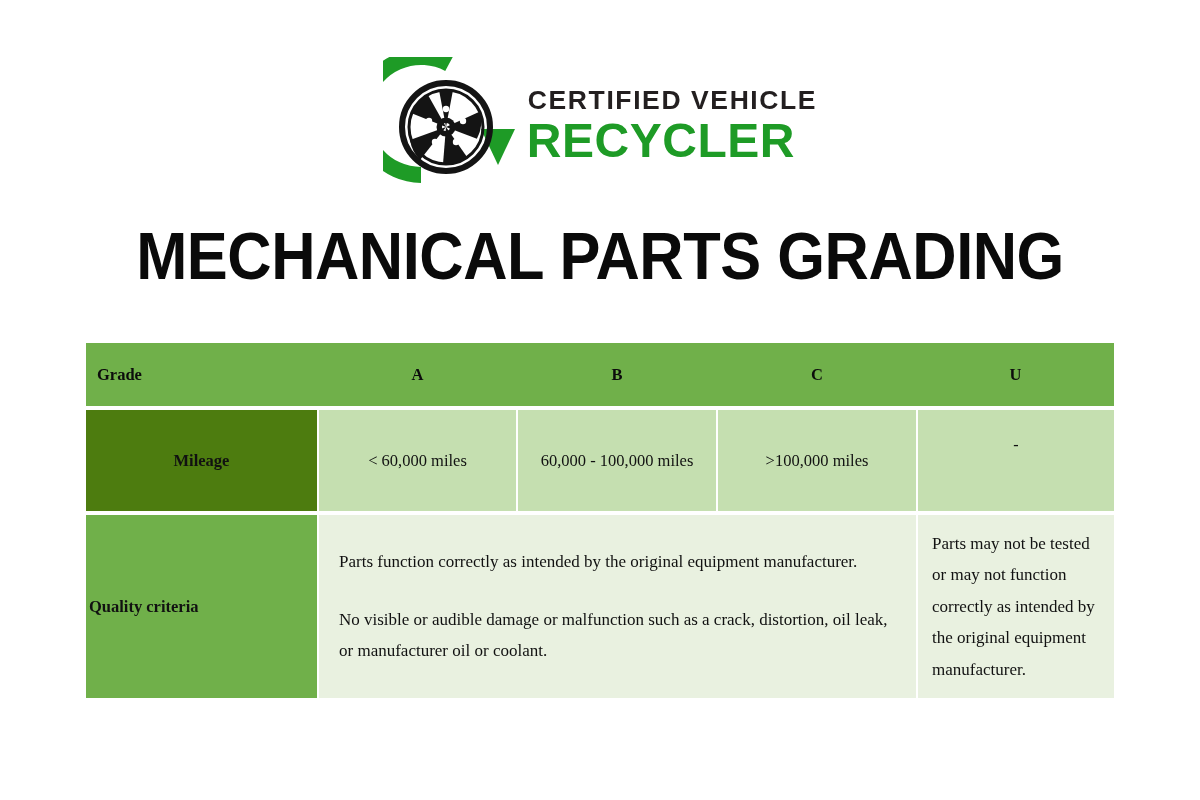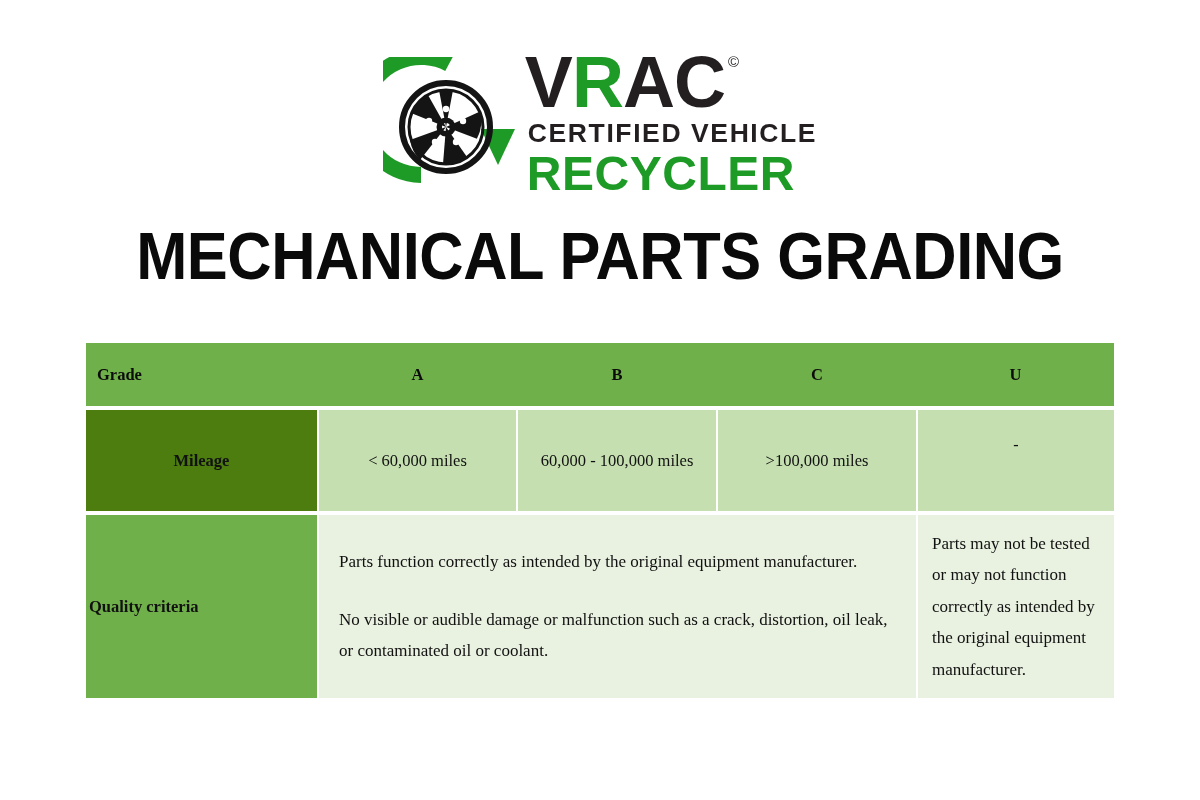--- a/index.html
+++ b/index.html
@@ -235,24 +235,20 @@
             <circle cx="63" cy="52" r="3.2"></circle>
             <circle cx="80" cy="64" r="3.2"></circle>
             <circle cx="73" cy="85" r="3.2"></circle>
             <circle cx="52" cy="85" r="3.2"></circle>
             <circle cx="46" cy="64" r="3.2"></circle>
           </g>
         </svg>
       </div>
 
       <div class="logo-text">
-        <div class="logo-word-row">
-          <span class="logo-vrac">V<span class="grn">R</span>AC</span>
-          <span class="logo-copy">©</span>
-        </div>
         <div class="logo-certified">CERTIFIED VEHICLE</div>
         <div class="logo-recycler">RECYCLER</div>
       </div>
 
     </div>
   </div>
 
   <div class="page-title">MECHANICAL PARTS GRADING</div>
 
   <table class="grade-table">
@@ -296,21 +292,21 @@
         <td></td>
         <td></td>
         <td></td>
         <td></td>
       </tr>
 
       <tr class="quality-row">
         <td class="label-cell">Quality criteria</td>
         <td class="criteria-main" colspan="3">
           <p>Parts function correctly as intended by the original equipment manufacturer.</p>
-          <p class="second">No visible or audible damage or malfunction such as a crack, distortion, oil leak, or contaminated oil or coolant.</p>
+          <p class="second">No visible or audible damage or malfunction such as a crack, distortion, oil leak, or manufacturer oil or coolant.</p>
         </td>
         <td class="criteria-u">
           <p>Parts may not be tested or may not function correctly as intended by the original equipment manufacturer.</p>
         </td>
       </tr>
 
     </tbody>
   </table>
 
 </div>

